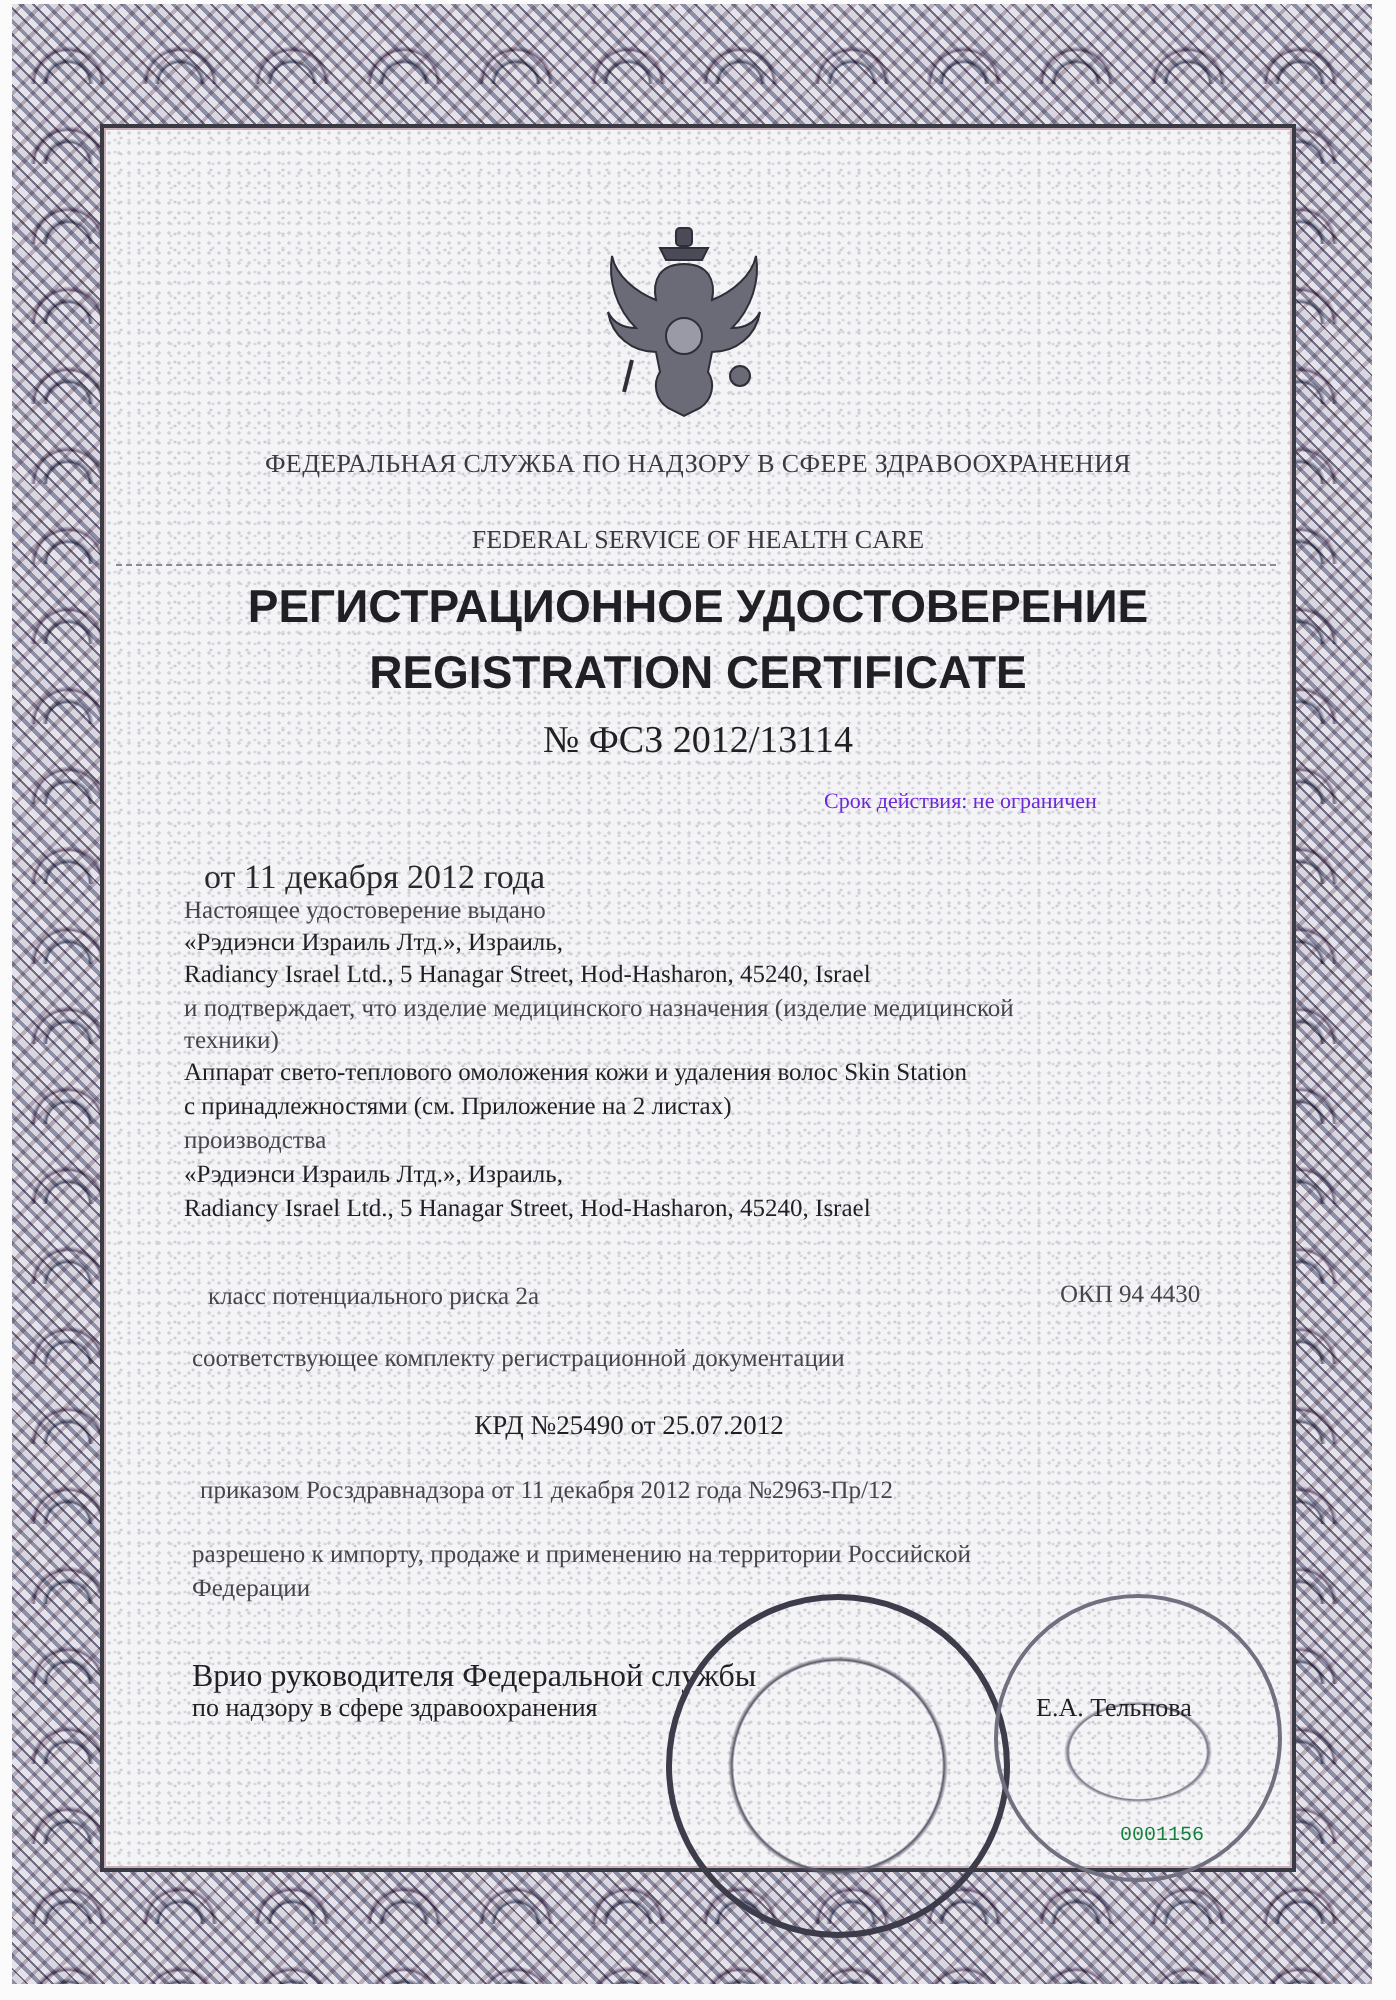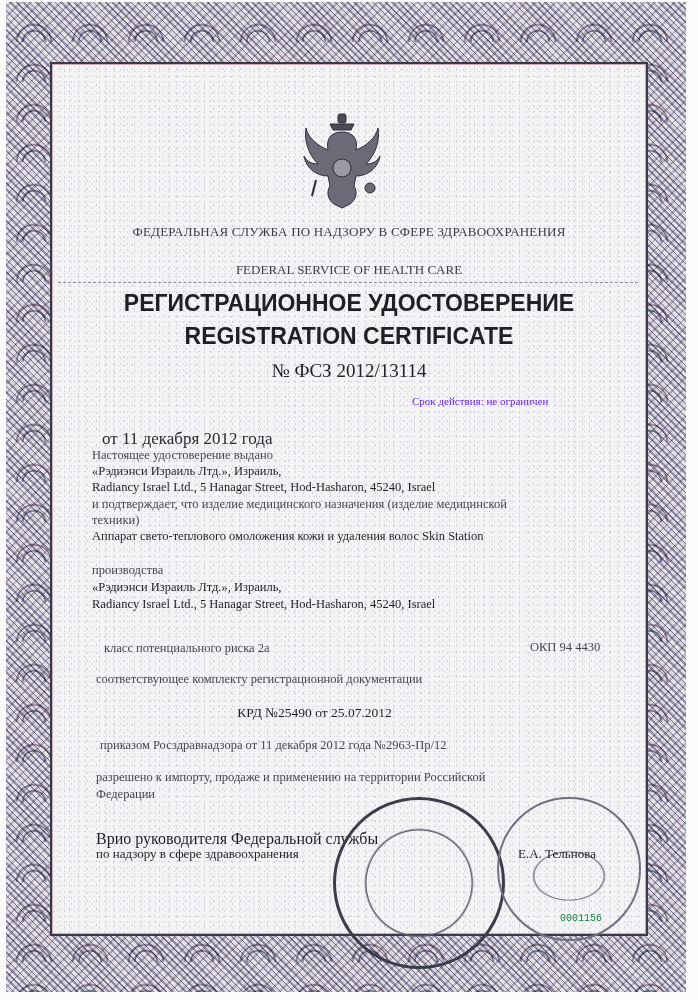--- a/index.html
+++ b/index.html
@@ -76,20 +76,21 @@
 
   <div class="txt date-left">от 11 декабря 2012 года</div>
   <div class="txt validity">Срок действия: не ограничен</div>
 
   <div class="txt body-line" style="top:448px">Настоящее удостоверение выдано</div>
   <div class="txt body-line b" style="top:464px">«Рэдиэнси Израиль Лтд.», Израиль,</div>
   <div class="txt body-line b" style="top:480px">Radiancy Israel Ltd., 5 Hanagar Street, Hod-Hasharon, 45240, Israel</div>
   <div class="txt body-line" style="top:497px">и подтверждает, что изделие медицинского назначения (изделие медицинской</div>
   <div class="txt body-line" style="top:513px">техники)</div>
   <div class="txt body-line b" style="top:529px">Аппарат свето-теплового омоложения кожи и удаления волос Skin Station</div>
+  <div class="txt body-line b" style="top:546px">с принадлежностями (см. Приложение на 2 листах)</div>
   <div class="txt body-line" style="top:563px">производства</div>
   <div class="txt body-line b" style="top:580px">«Рэдиэнси Израиль Лтд.», Израиль,</div>
   <div class="txt body-line b" style="top:597px">Radiancy Israel Ltd., 5 Hanagar Street, Hod-Hasharon, 45240, Israel</div>
 
   <div class="txt body-line" style="top:641px; left:104px">класс потенциального риска 2а</div>
   <div class="txt" style="top:640px; left:530px; font-size:12.5px; color:#45454d">ОКП 94 4430</div>
   <div class="txt body-line" style="top:672px; left:96px">соответствующее комплекту регистрационной документации</div>
   <div class="txt b" style="top:705px; left:0; width:629px; text-align:center; font-size:13.5px">КРД №25490 от 25.07.2012</div>
   <div class="txt body-line" style="top:738px; left:100px">приказом Росздравнадзора от 11 декабря 2012 года №2963-Пр/12</div>
   <div class="txt body-line" style="top:770px; left:96px">разрешено к импорту, продаже и применению на территории Российской</div>

